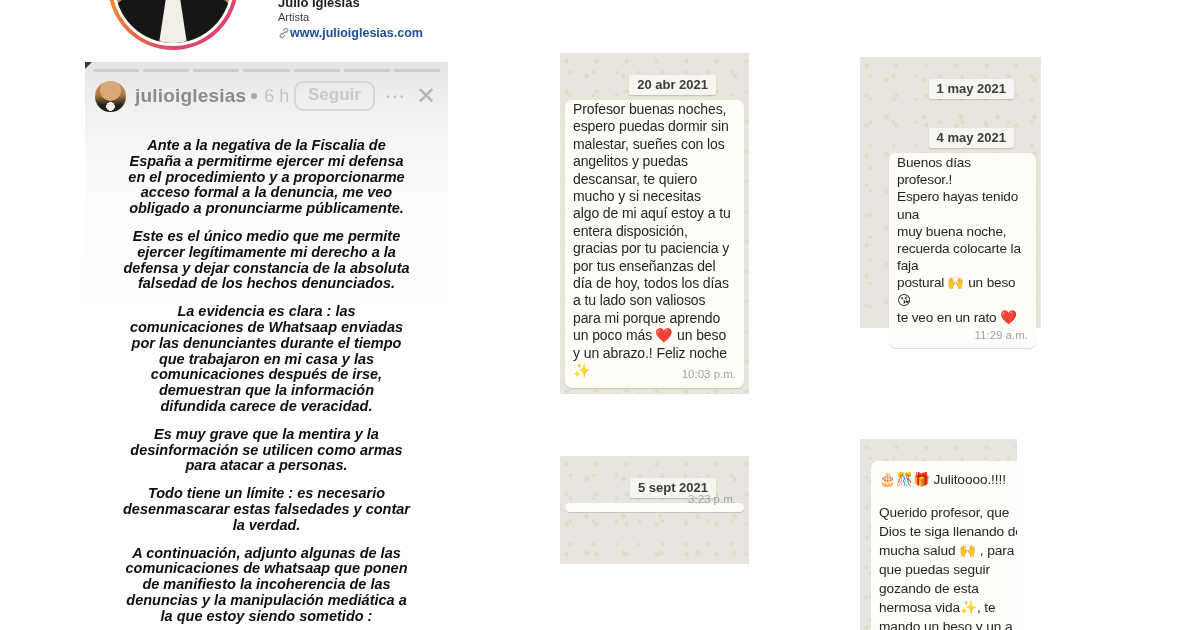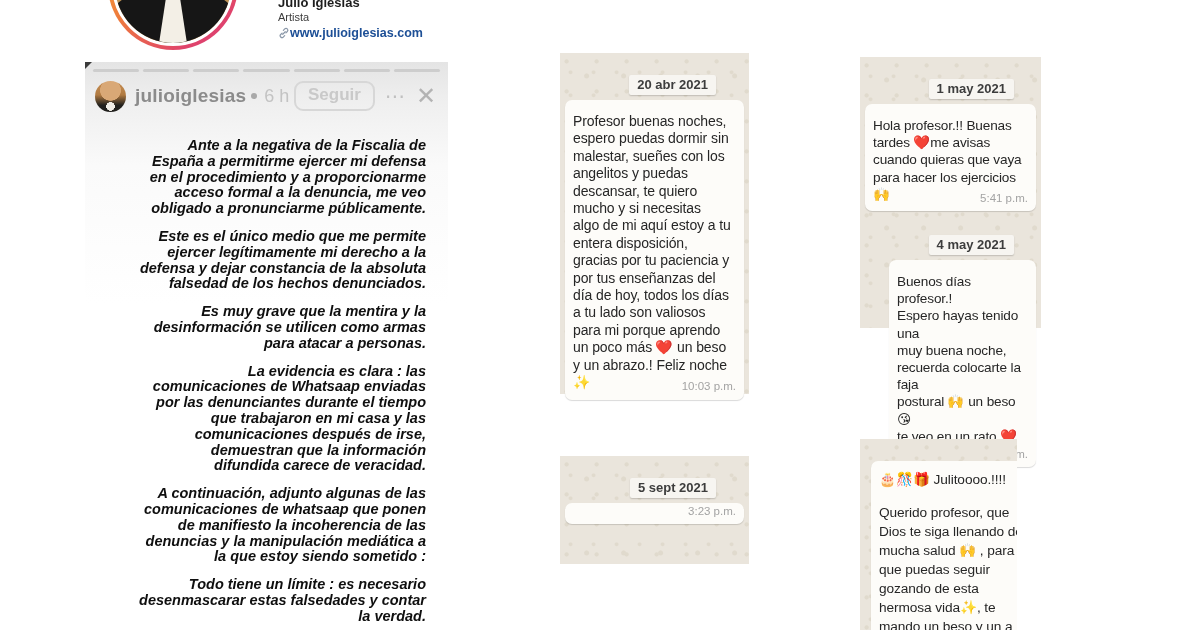--- a/index.html
+++ b/index.html
@@ -57,42 +57,42 @@
     margin-left:auto; border:2px solid #d7d7d7; border-radius:9px;
     color:#c9c9c9; background:transparent; font-size:17px; font-weight:600;
     padding:2px 12px 4px; font-family:inherit;
   }
   .more-btn  { font-size:20px; color:#c0c0c0; margin-left:10px; background:none; border:none; letter-spacing:1px; font-family:inherit; }
   .close-btn { font-size:24px; color:#b3b3b3; margin-left:10px; background:none; border:none; font-weight:300; font-family:inherit; }
 
   .story-body { position:absolute; top:76px; left:22px; right:22px; text-align:center; }
   .story-body p {
     font-size:14.5px; line-height:15.8px; font-weight:800; font-style:italic;
-    color:#0f0f0f; margin:0 0 12px; white-space:pre-line;text-align:right;
+    color:#0f0f0f; margin:0 0 12px; white-space:pre-line;
   }
 
   
   .wa-section {
     padding:6px 5px;
     background-color:#eae5dc;
     background-image:
       radial-gradient(circle at 22% 28%, #e0dacd 1.6px, transparent 2.6px),
       radial-gradient(circle at 72% 62%, #e0dacd 2px, transparent 3px),
       radial-gradient(circle at 46% 84%, #e0dacd 1.4px, transparent 2.4px);
     background-size:30px 30px, 37px 37px, 23px 23px;
   }
   .chip {
     width:fit-content; margin:16px 28px 5px auto;
     background:#f7f5f1; border-radius:2px; padding:2px 8px 3px;
     font-size:13px; font-weight:700; color:#3d3d3d;
     box-shadow:0 1px 1.5px rgba(0,0,0,.18);
   }
   .bubble {
     position:relative; background:#fdfcf9; border-radius:7px;
-    padding:13px 8px 8px; box-shadow:0 1px 1px rgba(0,0,0,.15);
+    padding:1px 8px 8px; box-shadow:0 1px 1px rgba(0,0,0,.15);
     color:#262626; font-size:14px; line-height:17.4px; letter-spacing:-.1px;
   }
   .bubble .msg-text { white-space:pre-line; }
   .bubble .time {
     position:absolute; right:8px; bottom:4px;
     font-size:11.5px; color:#a3a3a3; letter-spacing:0;
   }
   .pad-time { padding-bottom:22px;margin-left:24px; }
 
   #wa-20abr   { left:560px; top:53px;  width:189px; height:341px; }
@@ -161,38 +161,38 @@
   <div class="story-body">
     <p>Ante a la negativa de la Fiscalia de
 España a permitirme ejercer mi defensa
 en el procedimiento y a proporcionarme
 acceso formal a la denuncia, me veo
 obligado a pronunciarme públicamente.</p>
     <p>Este es el único medio que me permite
 ejercer legítimamente mi derecho a la
 defensa y dejar constancia de la absoluta
 falsedad de los hechos denunciados.</p>
-    <p>Es muy grave que la mentira y la
-desinformación se utilicen como armas
-para atacar a personas.</p>
     <p>La evidencia es clara : las
 comunicaciones de Whatsaap enviadas
 por las denunciantes durante el tiempo
 que trabajaron en mi casa y las
 comunicaciones después de irse,
 demuestran que la información
 difundida carece de veracidad.</p>
+    <p>Es muy grave que la mentira y la
+desinformación se utilicen como armas
+para atacar a personas.</p>
+    <p>Todo tiene un límite : es necesario
+desenmascarar estas falsedades y contar
+la verdad.</p>
     <p>A continuación,  adjunto algunas de las
 comunicaciones de whatsaap que ponen
 de manifiesto la incoherencia de las
 denuncias y la manipulación mediática a
 la que estoy siendo sometido :</p>
-    <p>Todo tiene un límite : es necesario
-desenmascarar estas falsedades y contar
-la verdad.</p>
   </div>
 </div>
 
 <div class="abs wa-section" id="wa-20abr">
   <div class="chip">20 abr 2021</div>
   <div class="bubble">
     <div class="msg-text">Profesor buenas noches,
 espero puedas dormir sin
 malestar, sueñes con los
 angelitos y puedas
@@ -214,28 +214,20 @@
 
 <div class="abs wa-section" id="wa-5sept">
   <div class="chip">5 sept 2021</div>
   <div class="bubble">
     <span class="time">3:23 p.m.</span>
   </div>
 </div>
 
 <div class="abs wa-section" id="wa-right">
   <div class="chip">1 may 2021</div>
-  <div class="bubble">
-    <div class="msg-text">Hola profesor.!! Buenas
-tardes ❤️me avisas
-cuando quieras que vaya
-para hacer los ejercicios
-🙌</div>
-    <span class="time">5:41 p.m.</span>
-  </div>
   <div class="gap8"></div>
   <div class="chip">4 may 2021</div>
   <div class="bubble pad-time">
     <div class="msg-text">Buenos días profesor.!
 Espero hayas tenido una
 muy buena noche,
 recuerda colocarte la faja
 postural 🙌 un beso 😘
 te veo en un rato ❤️</div>
     <span class="time">11:29 a.m.</span>

